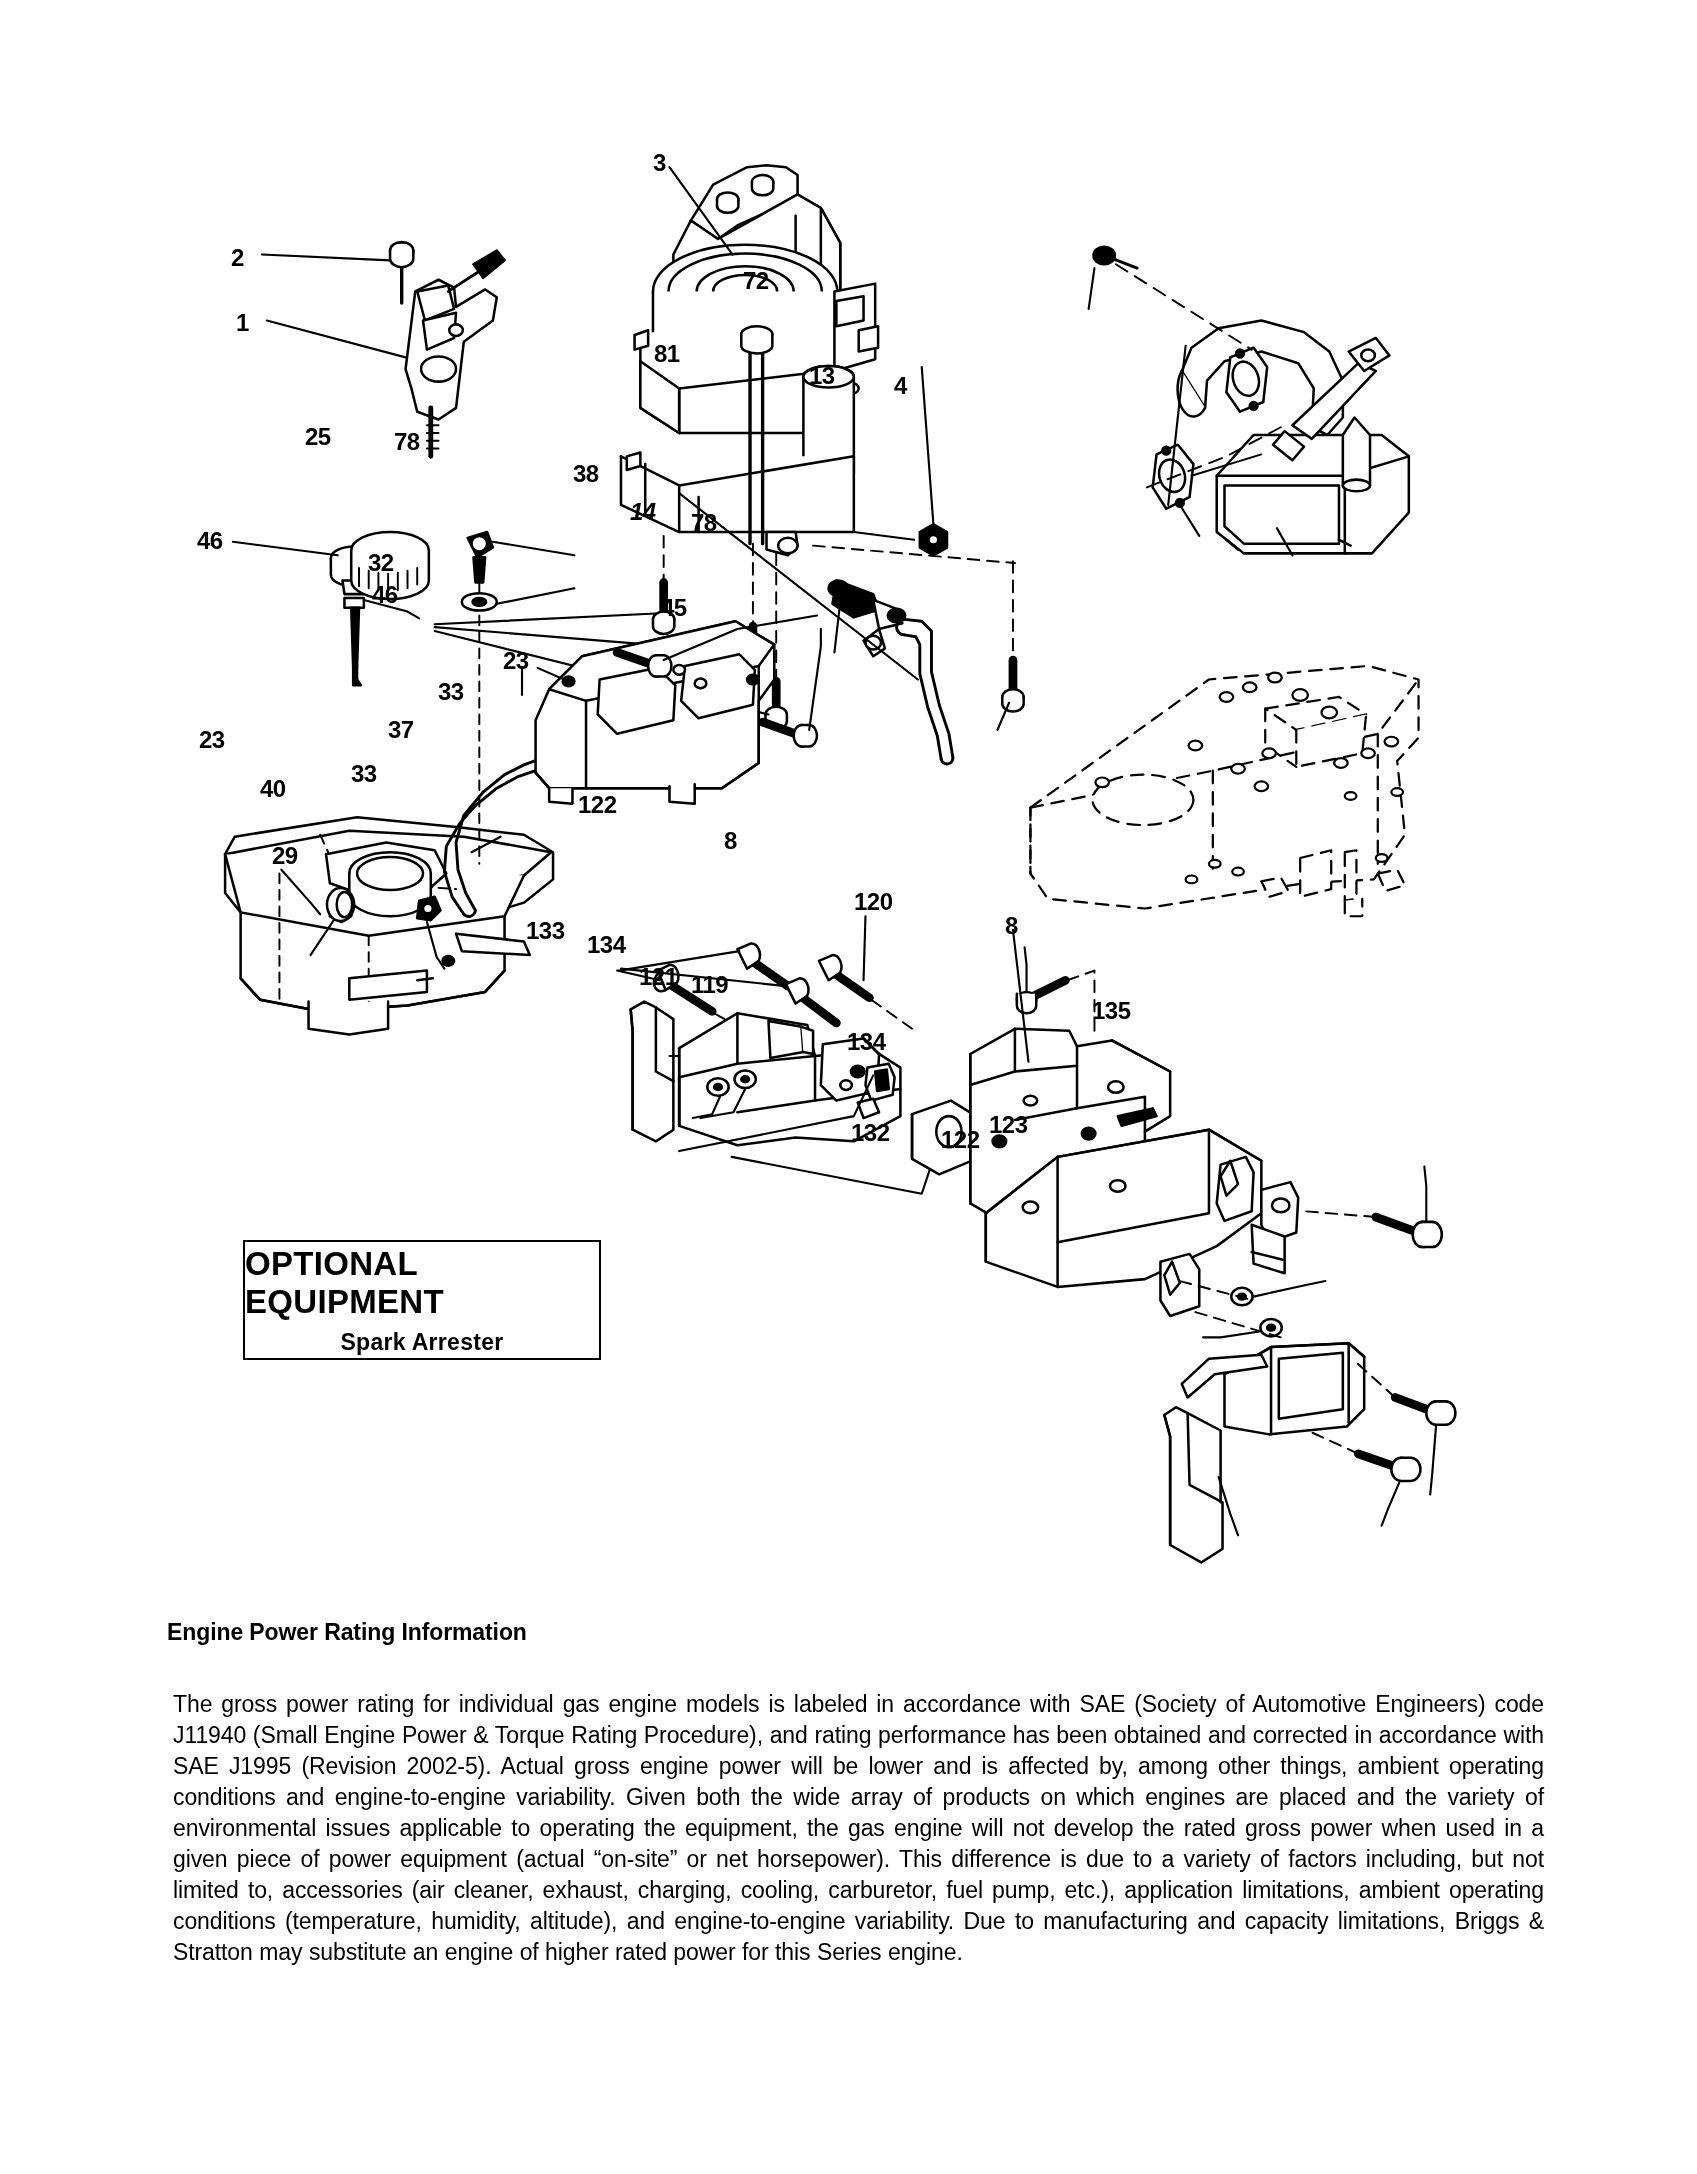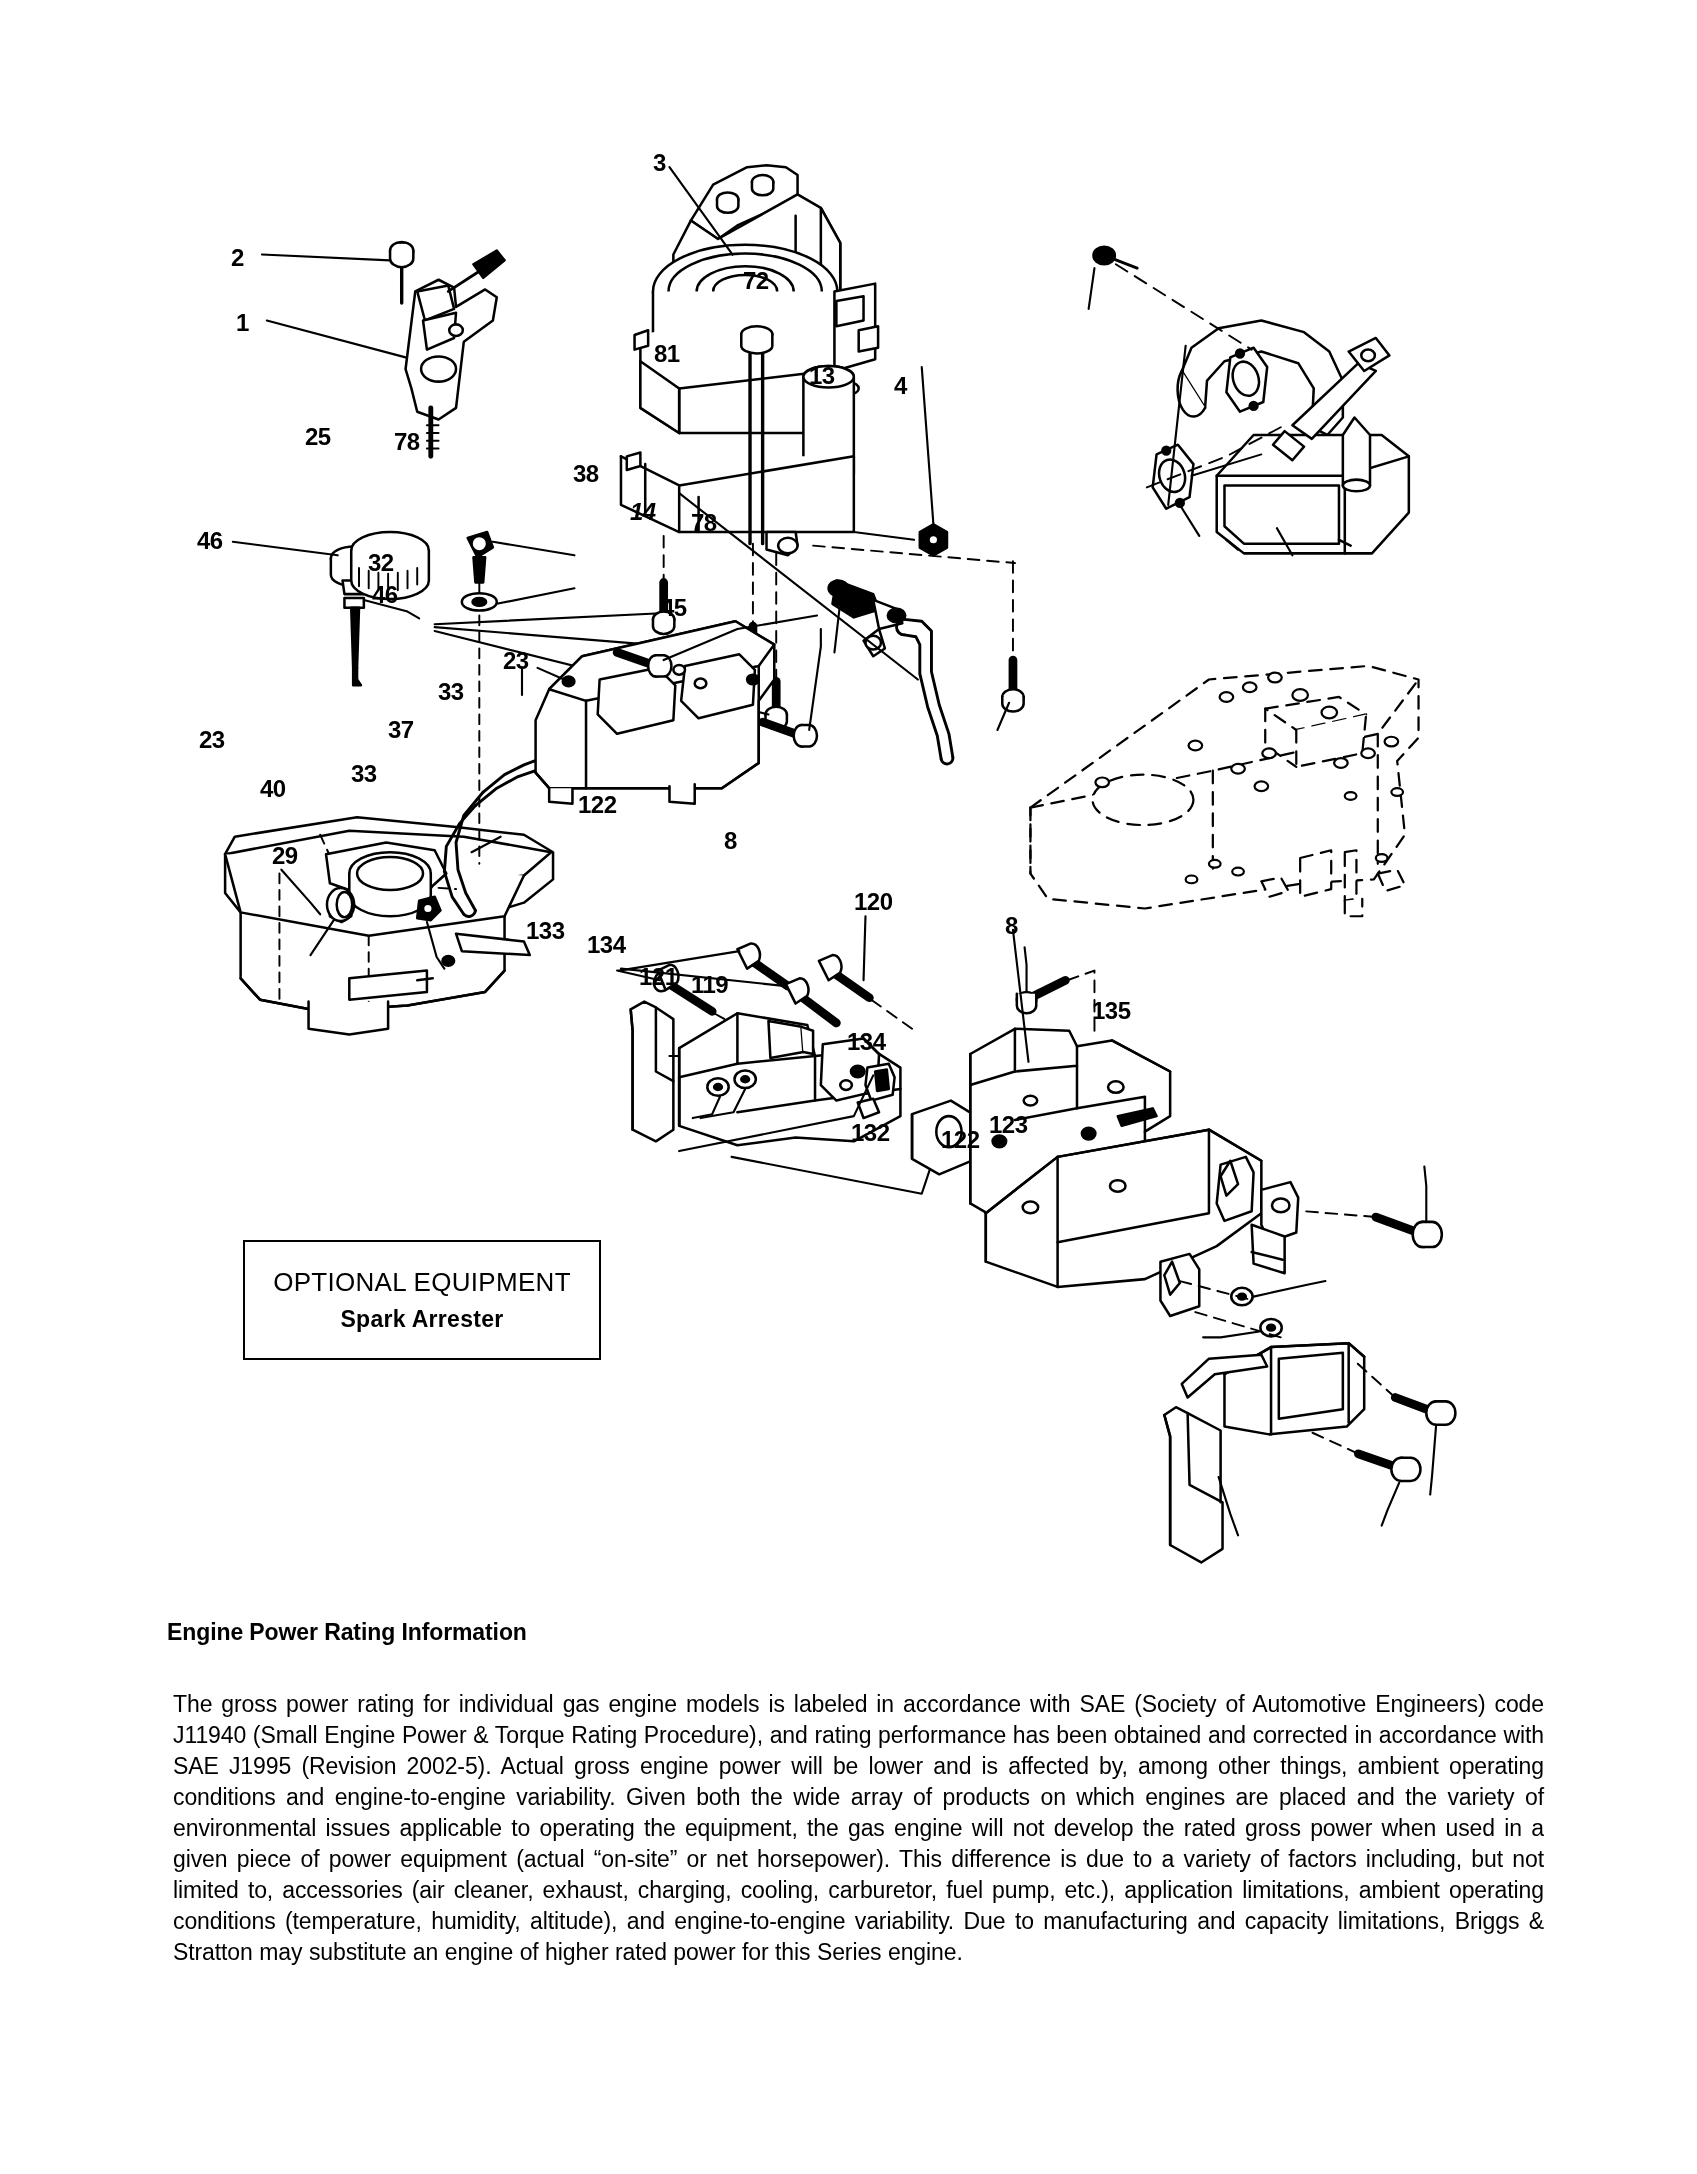--- a/index.html
+++ b/index.html
@@ -44,22 +44,22 @@
     height: 120px;
     border: 2.9px solid #000;
     box-sizing: border-box;
     display: flex;
     flex-direction: column;
     align-items: center;
     justify-content: center;
     background: #fff;
   }
   #optional-box .oe-title {
-    font-size: 26px;
-    font-weight: normal;
+    font-size: 33px;
+    font-weight: bold;
     letter-spacing: 0.3px;
     margin-bottom: 8px;
   }
   #optional-box .oe-sub {
     font-size: 23px;
     font-weight: bold;
     letter-spacing: 0.3px;
   }
   #text-block {
     position: absolute;

